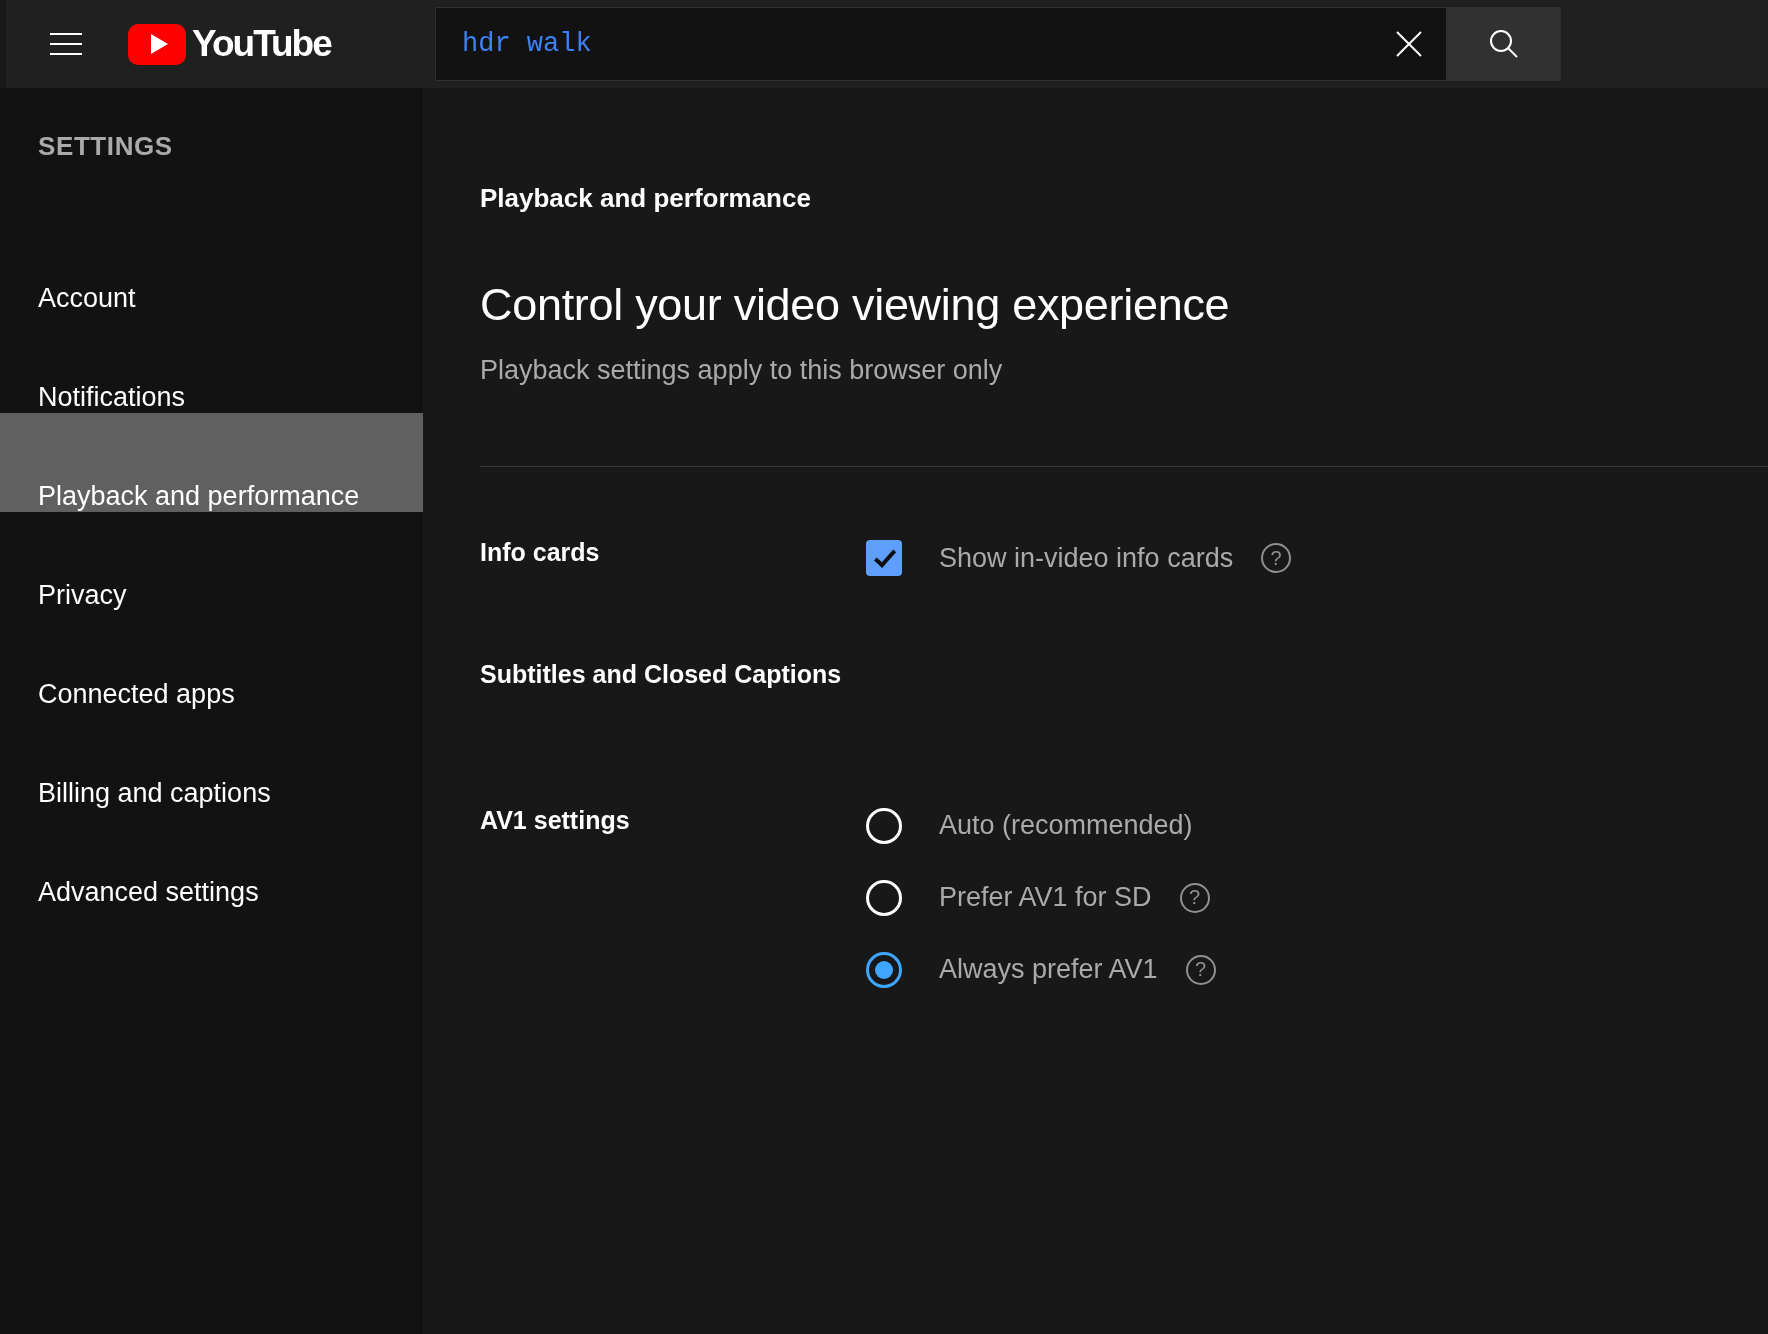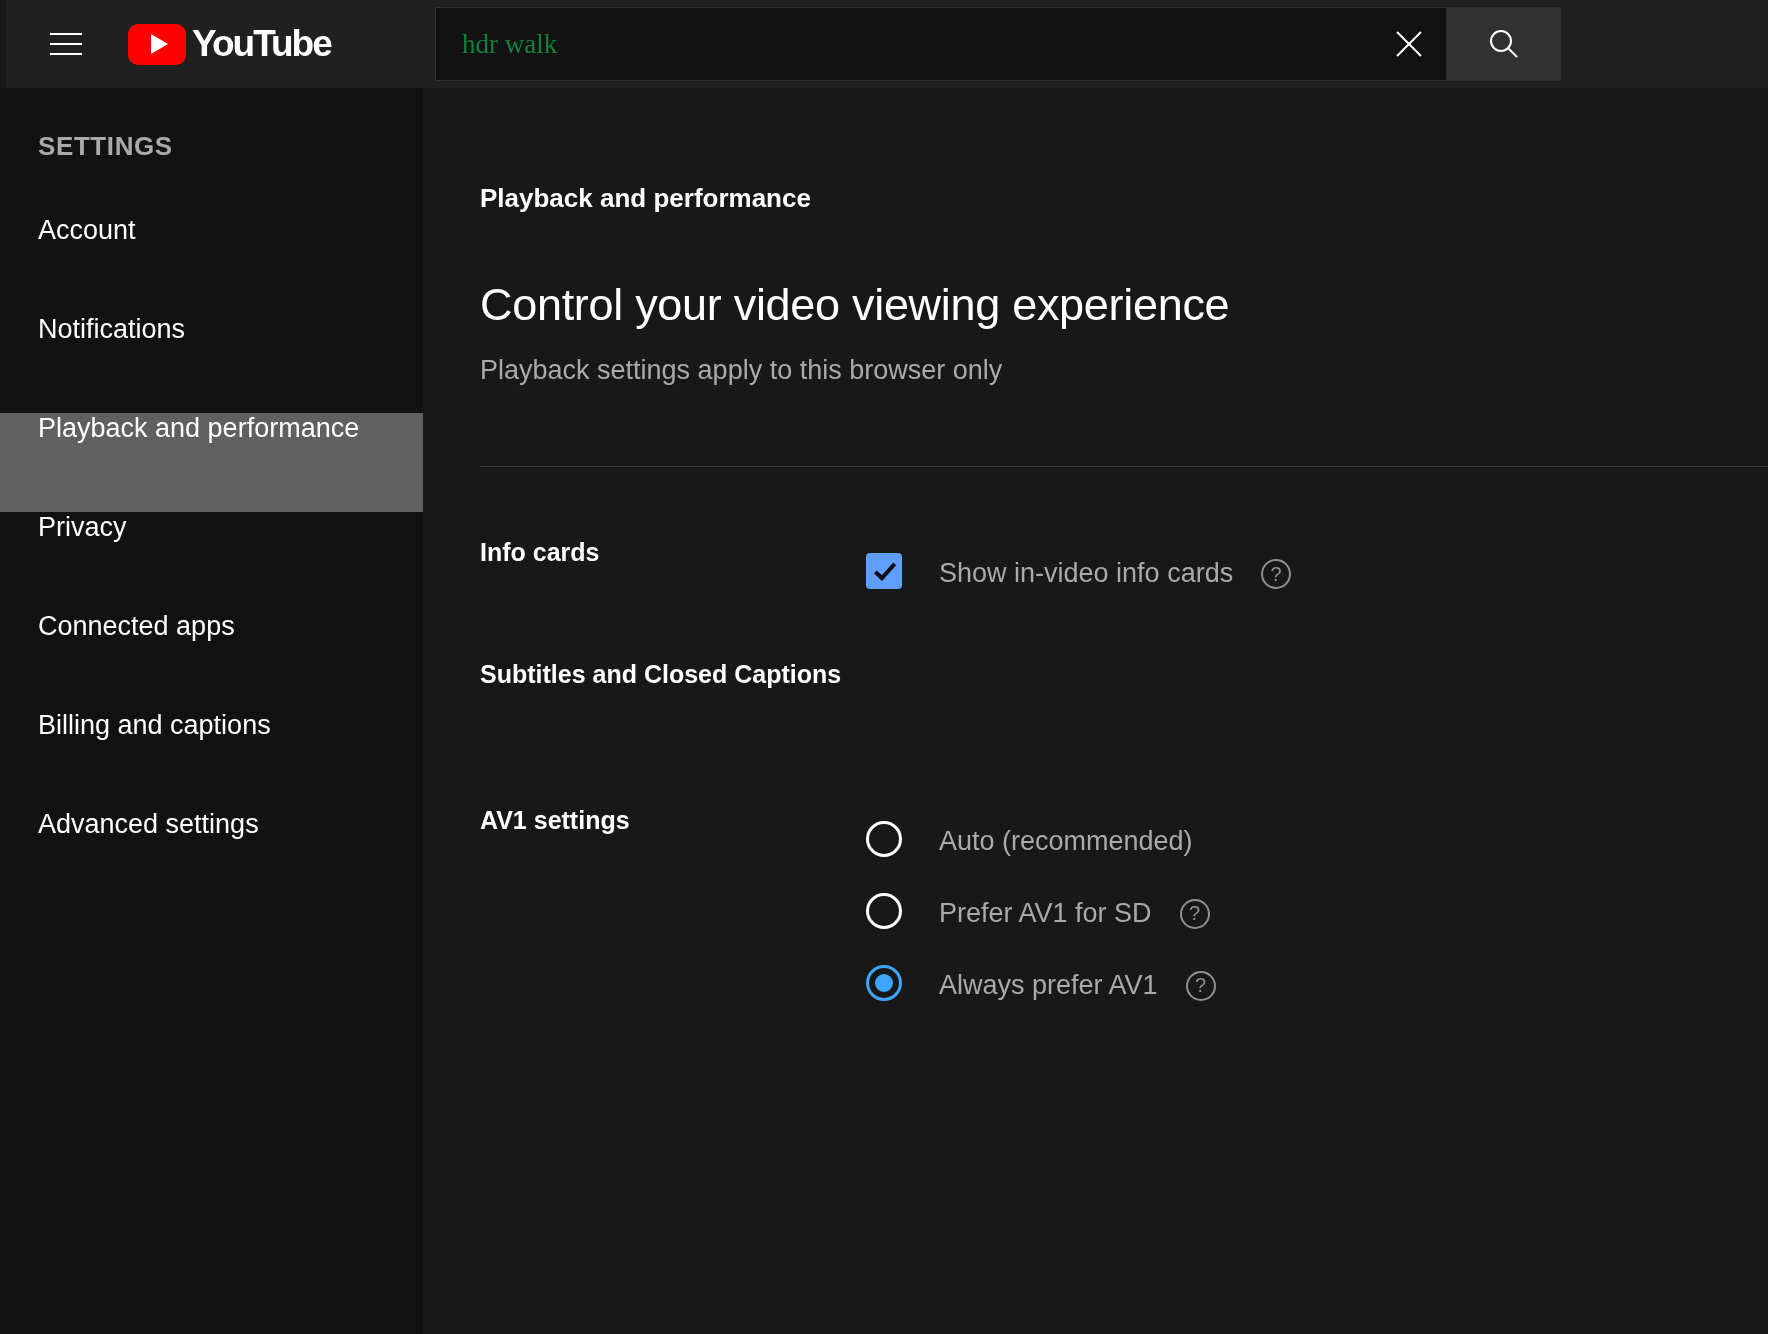--- a/index.html
+++ b/index.html
@@ -66,22 +66,22 @@
     flex: 1;
     background: #121212;
     border: 1px solid #303030;
     display: flex; align-items: center;
     padding: 0 0 0 26px;
   }
   #search-input {
     flex: 1;
     background: transparent;
     border: none; outline: none;
-    color: #15803d;
-    font-family: Liberation Serif, serif;
+    color: #3b82f6;
+    font-family: Liberation Mono, monospace;
     font-size: 27px;
   }
   #search-input::placeholder { color: #717171; }
   #search-clear {
     width: 74px; height: 72px;
     display: flex; align-items: center; justify-content: center;
     cursor: pointer;
   }
   #search-submit {
     width: 114px; height: 74px;
@@ -101,21 +101,21 @@
   }
   #settings-title {
     color: #aaaaaa;
     font-size: 26px;
     font-weight: bold;
     letter-spacing: 0.6px;
     padding: 43px 0 0 38px;
   }
   .nav-item {
     height: 99px;
-    display: flex; align-items: flex-start;
+    display: flex; align-items: flex-end;
     padding-left: 38px;
     color: #ffffff;
     font-size: 27px;
     cursor: pointer;
   }
   .nav-item.selected { background: #606060; }
   #nav-list { margin-top: 53px; }
 
   
   #main {
@@ -158,21 +158,21 @@
   .setting-label {
     width: 386px;
     color: #ffffff;
     font-size: 25px;
     font-weight: bold;
     line-height: 1.42;
     padding-top: 8px;
   }
   .options { flex: 1; }
   .option {
-    display: flex; align-items: flex-end;
+    display: flex; align-items: center;
     height: 62px;
     cursor: pointer;
   }
   .option + .option { margin-top: 24px; }
 
   .checkbox {
     width: 36px; height: 36px;
     border-radius: 4px;
     flex: none;
     display: flex; align-items: center; justify-content: center;

